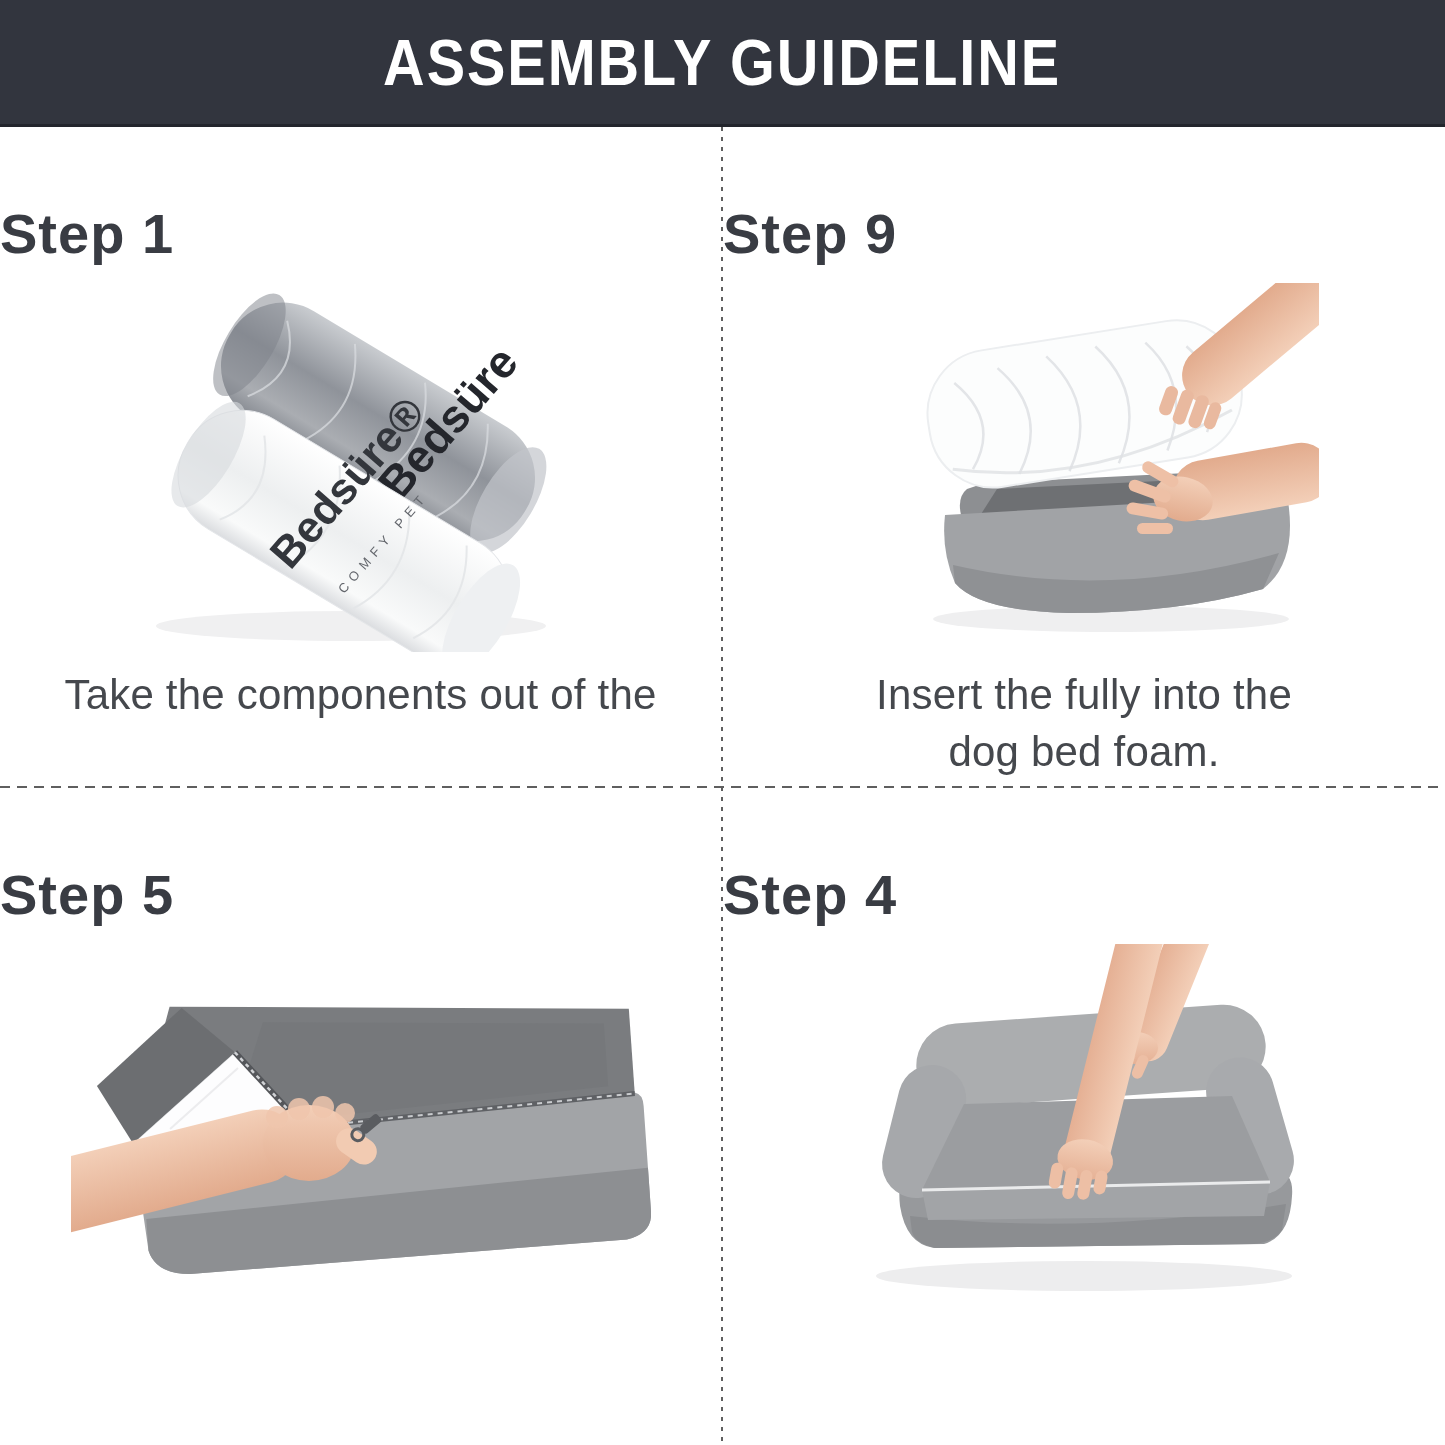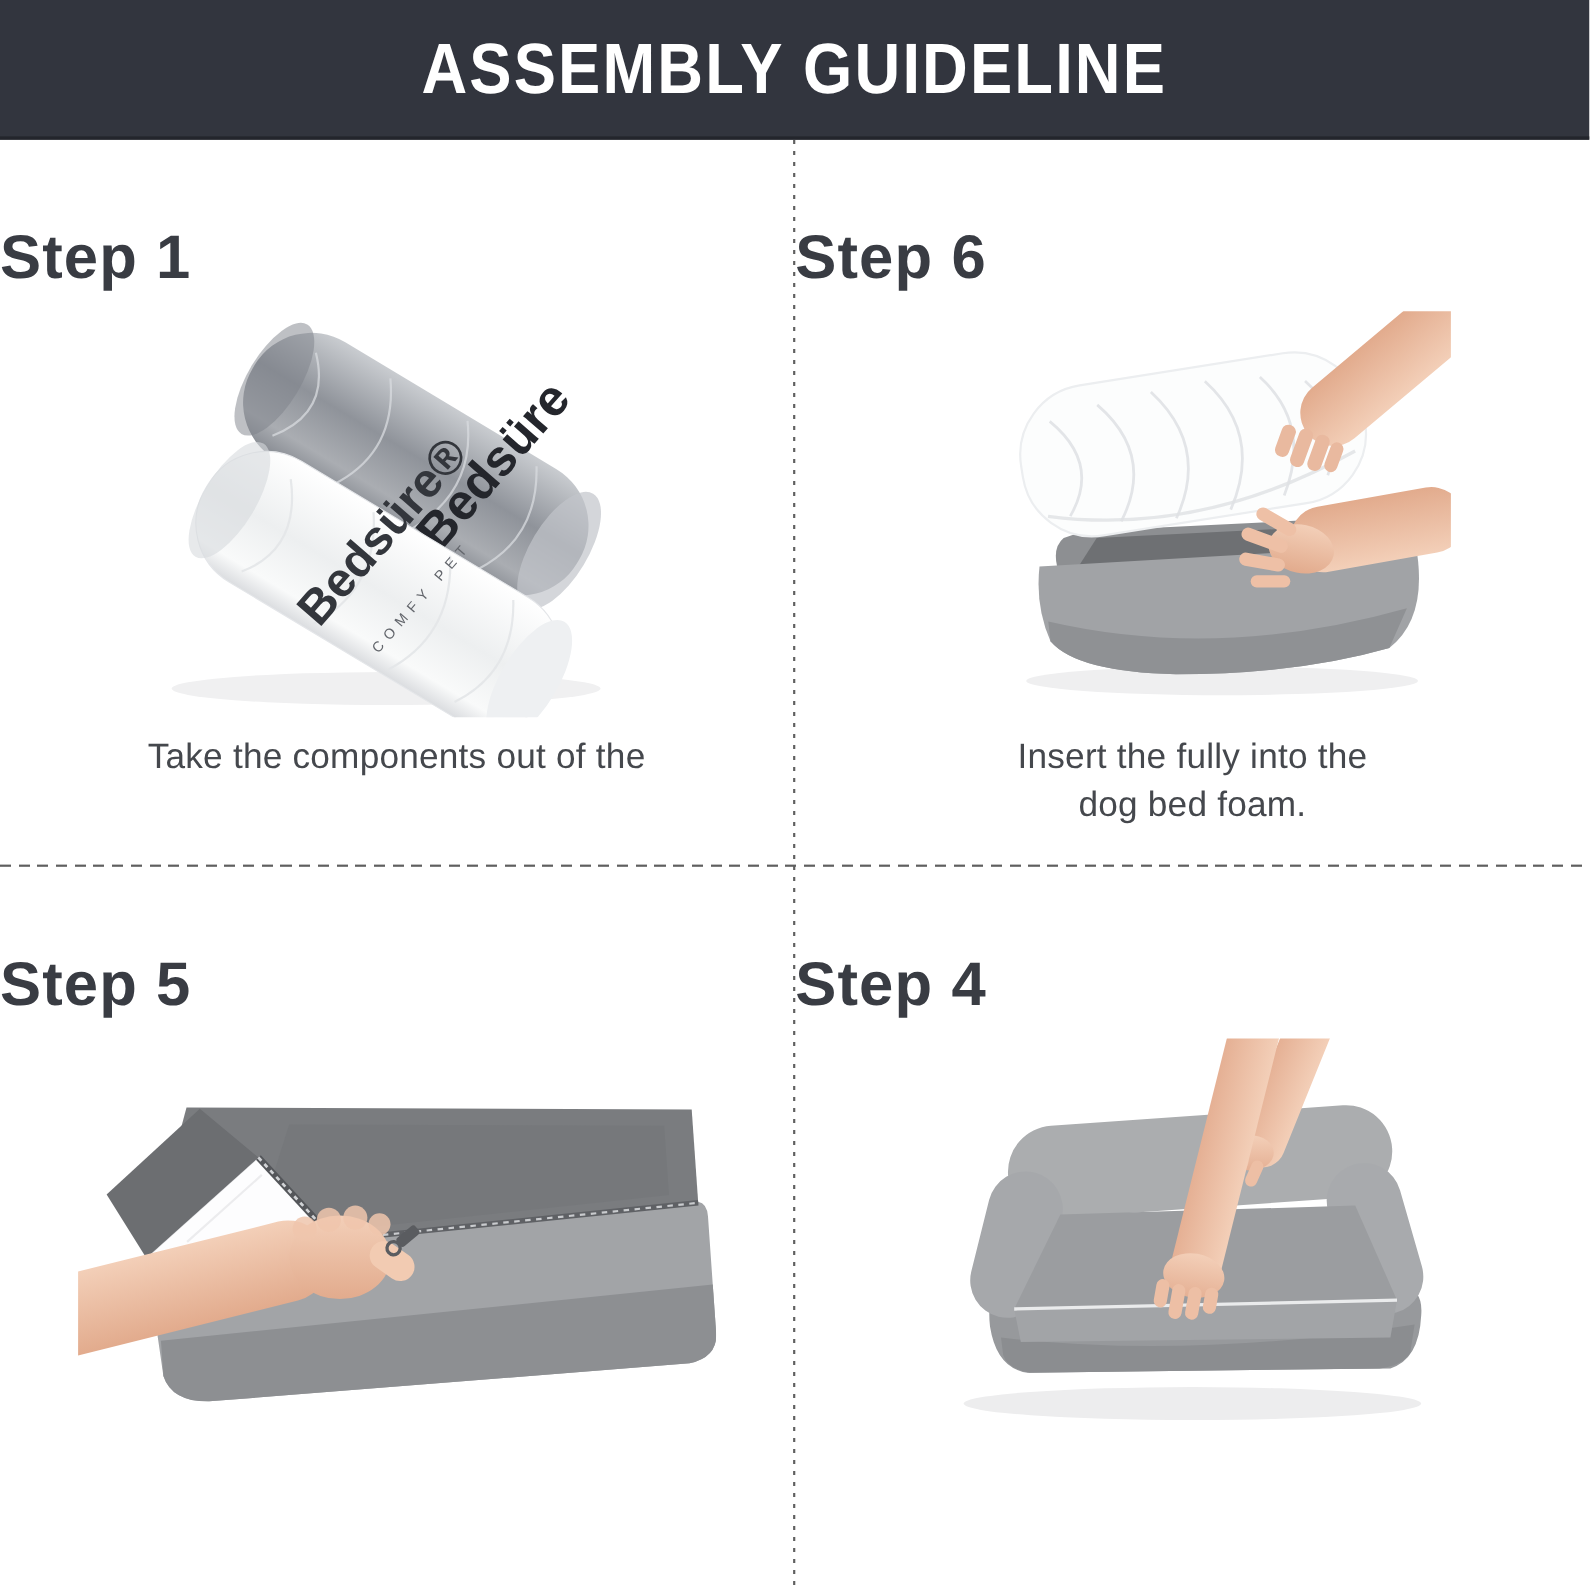--- a/index.html
+++ b/index.html
@@ -32,21 +32,21 @@
   .cell{position:absolute;display:flex;flex-direction:column;margin-top:32px;}
   .cell1{left:0;   top:127px;width:721px;height:659px;}
   .cell2{left:723px;top:127px;width:722px;height:659px;}
   .cell3{left:0;   top:788px;width:721px;height:657px;}
   .cell4{left:723px;top:788px;width:722px;height:657px;}
   .step-title{
     margin:42px 0 0 0;font-size:56px;font-weight:700;color:#393c43;letter-spacing:1px;
   }
   .art{margin-top:8px;height:378px;display:flex;align-items:center;justify-content:center;}
   .caption{
-    margin:14px 0 0 0;text-align:center;font-size:32px;font-weight:400;
+    margin:14px 0 0 0;text-align:center;font-size:42px;font-weight:400;
     color:#45484d;line-height:1.36;letter-spacing:0.2px;
   }
   .cell3 .caption,.cell4 .caption{margin-top:10px;}
   svg text{font-family:"Liberation Sans", sans-serif;}
 </style>
 </head>
 <body>
 
 <div class="header">
   <h1>ASSEMBLY GUIDELINE</h1>
@@ -90,21 +90,21 @@
         <text transform="translate(30,50) rotate(-80)" font-size="13" letter-spacing="6" fill="#63666c">COMFY PET</text>
       </g>
     </svg>
   </div>
   <p class="caption">
     <span>Take the components out of the</span><br>
   </p>
 </section>
 
 <section class="cell cell2">
-  <h2 class="step-title">Step 6</h2>
+  <h2 class="step-title">Step 9</h2>
   <div class="art">
     <svg width="470" height="360" viewBox="0 0 470 360">
       <defs>
         <linearGradient id="s2skin" x1="0" y1="0" x2="0" y2="1">
           <stop offset="0" stop-color="#f3cfb8"></stop>
             <stop offset="1" stop-color="#e2ab8d"></stop>
         </linearGradient>
       </defs>
       <ellipse cx="262" cy="336" rx="178" ry="13" fill="#efeff0"></ellipse>
       <g>

